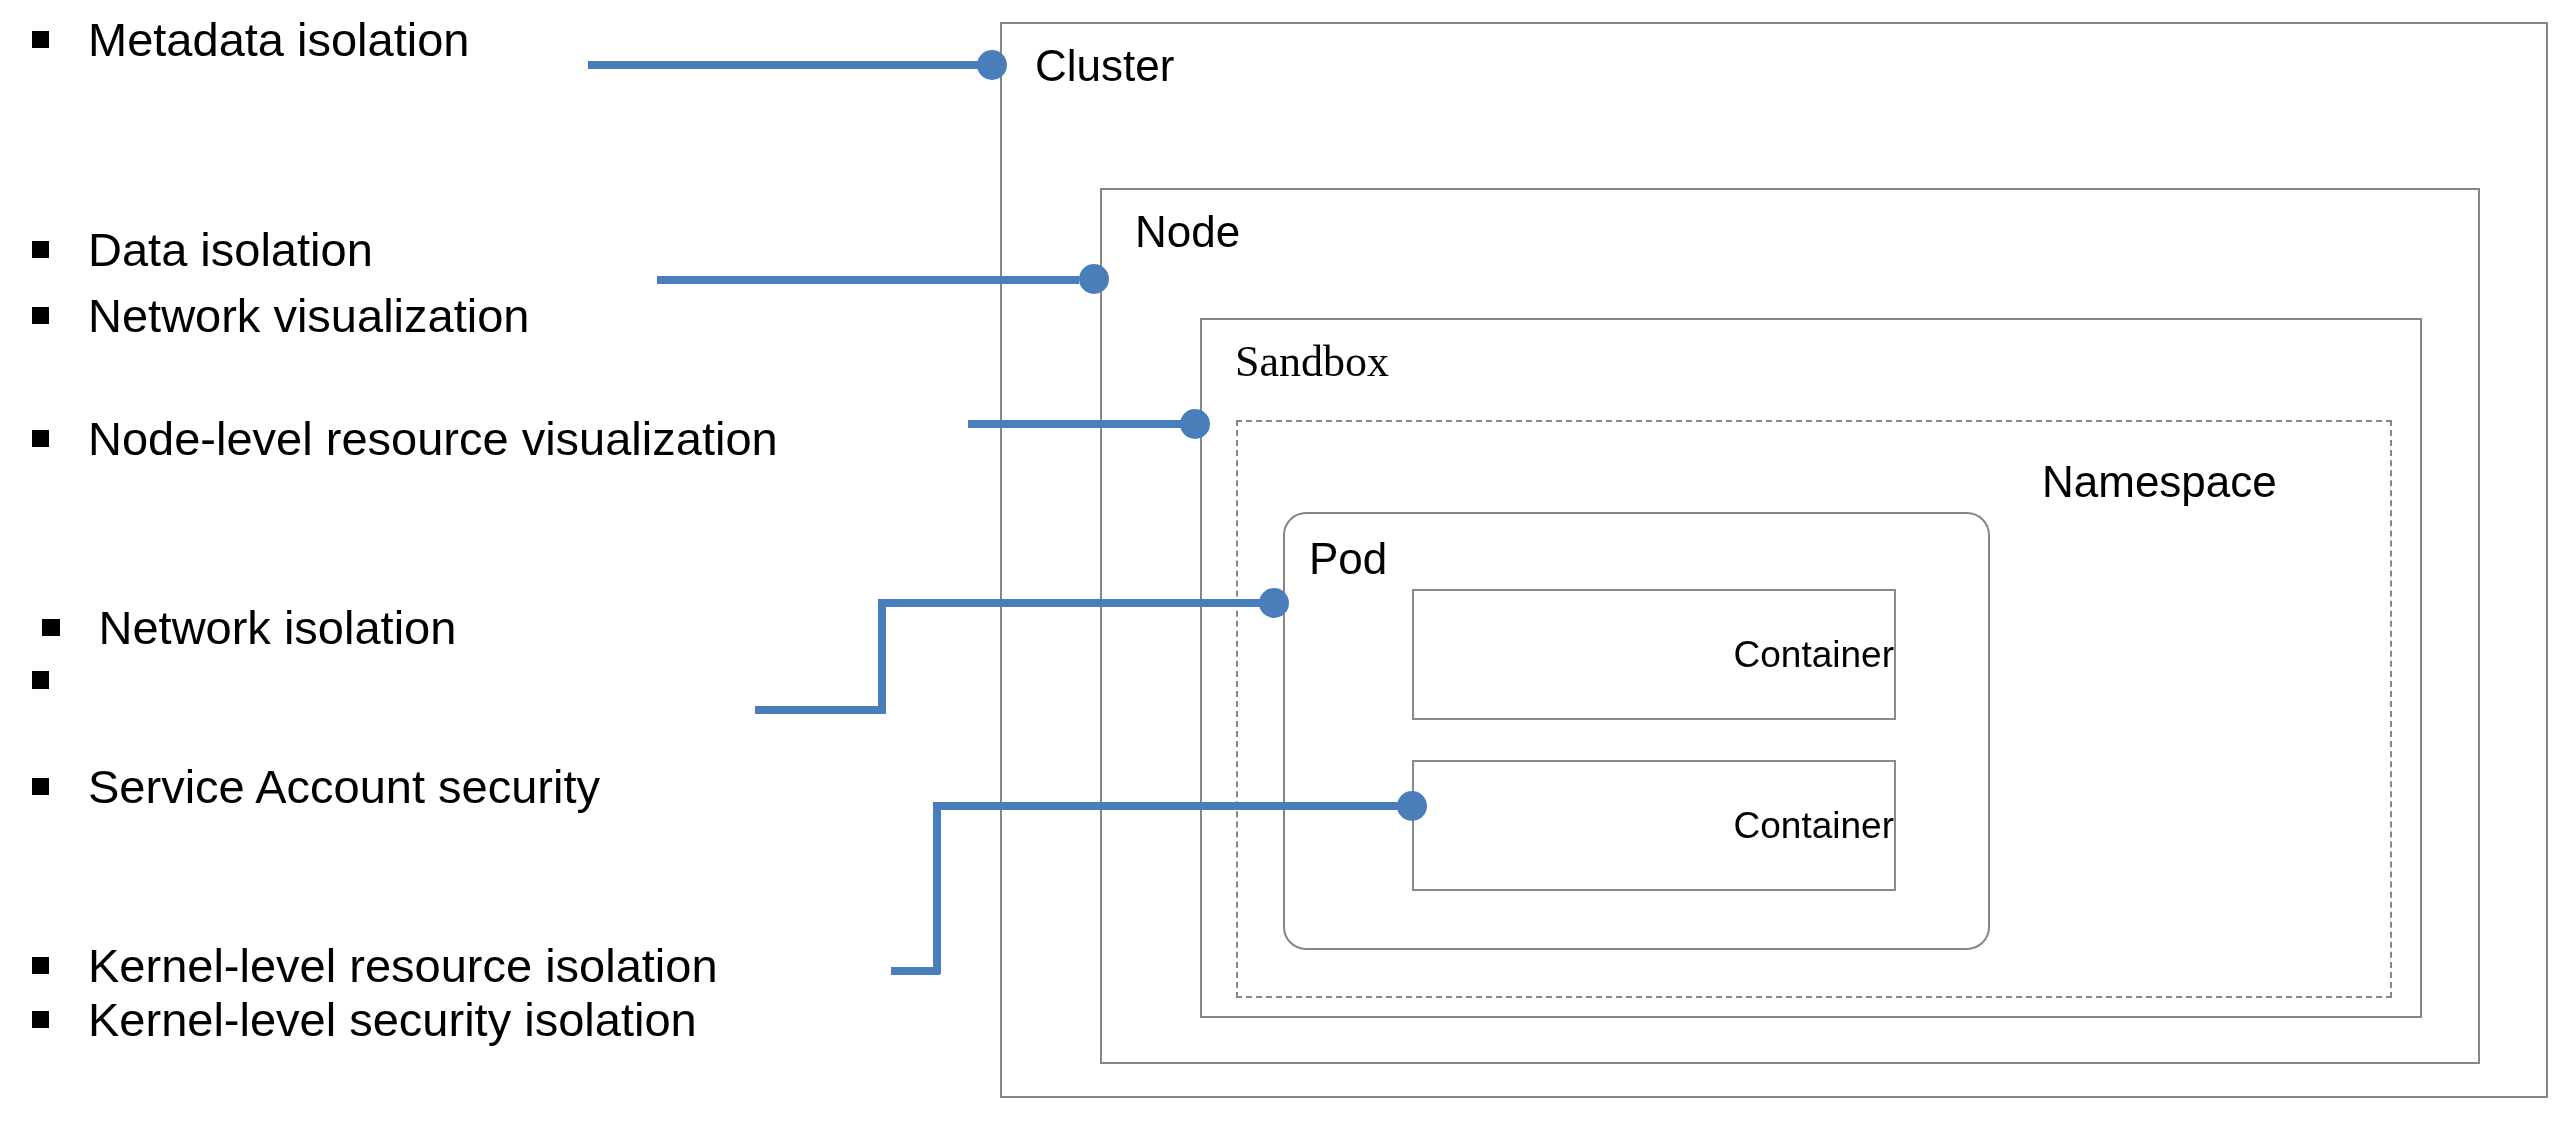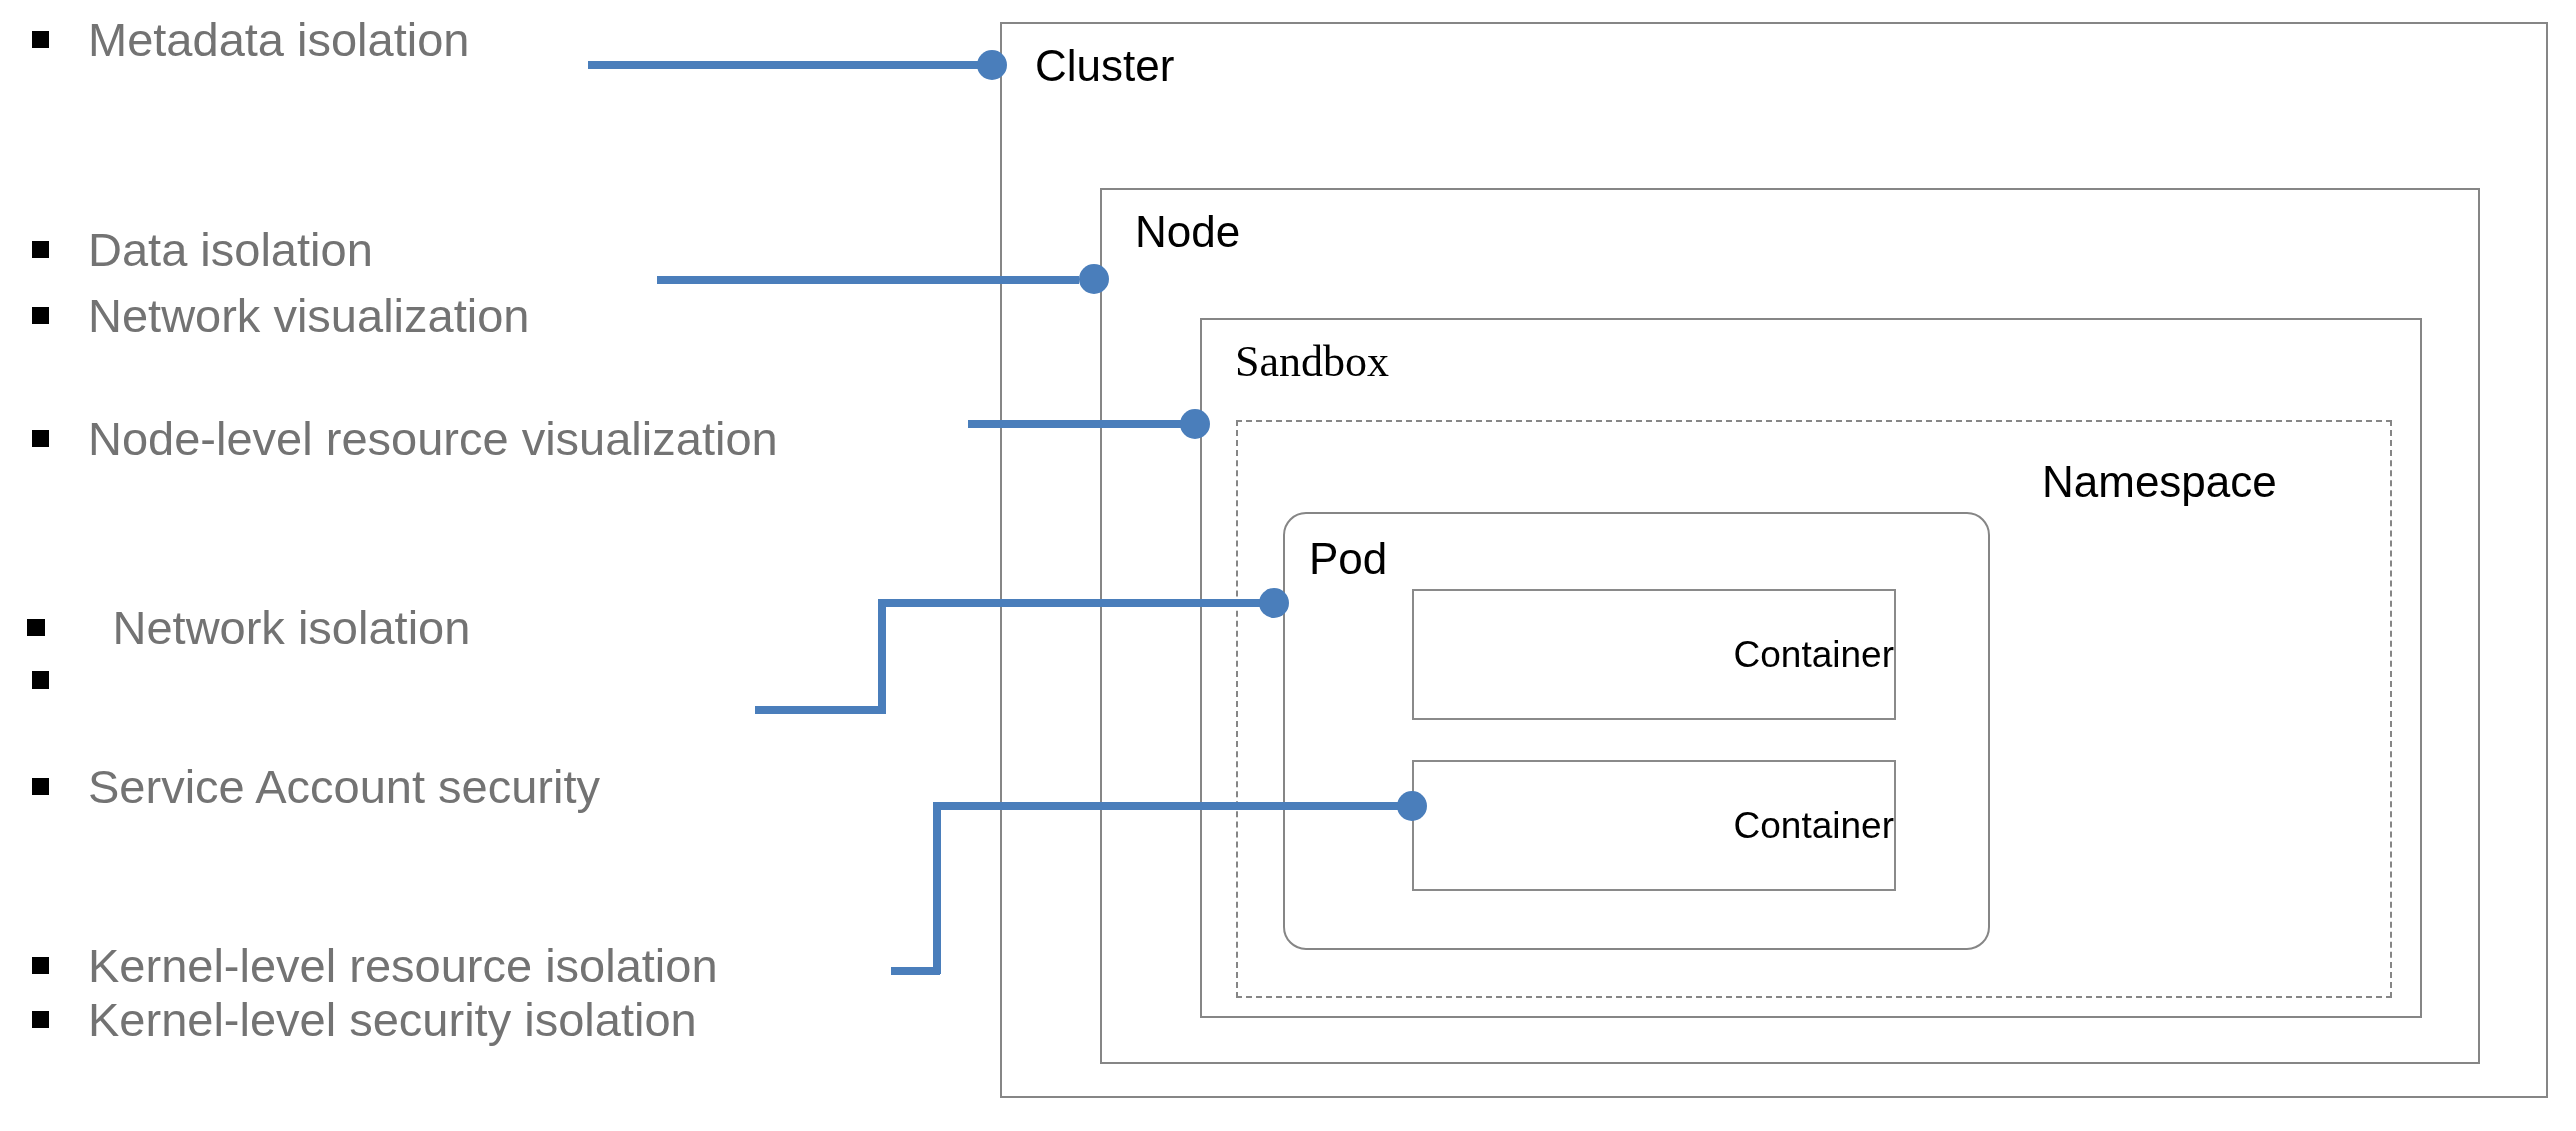--- a/index.html
+++ b/index.html
@@ -22,21 +22,21 @@
   .bullet-mark{
     width:17.5px;
     height:17.5px;
     background:#000000;
     margin-right:39px;
     flex:0 0 auto;
   }
   .bullet-text{
     font-size:47px;
     line-height:1;
-    color:#737373;
+    color:#000000;
   }
 
   
   .nbox{
     position:absolute;
     box-sizing:border-box;
     background:transparent;
   }
   .nbox.solid{ border:2.6px solid #868686; }
   .nbox.dashed{ border:2.6px dashed #868686; }
@@ -97,21 +97,21 @@
         <span class="bullet-text">Data isolation</span>
       </div>
       <div class="bullet-row" style="left: 31.5px; top: 292px;">
         <span class="bullet-mark"></span>
         <span class="bullet-text">Network visualization</span>
       </div>
       <div class="bullet-row" style="left: 31.5px; top: 415px;">
         <span class="bullet-mark"></span>
         <span class="bullet-text">Node-level resource visualization</span>
       </div>
-      <div class="bullet-row" style="left: 27px; top: 604px; gap: 29px;">
+      <div class="bullet-row" style="left: 42px; top: 604px;">
         <span class="bullet-mark"></span>
         <span class="bullet-text">Network isolation</span>
       </div>
       <div class="bullet-row" style="left: 31.5px; top: 671px;">
         <span class="bullet-mark"></span>
       </div>
       <div class="bullet-row" style="left: 31.5px; top: 739px; margin-top: 24px;">
         <span class="bullet-mark"></span>
         <span class="bullet-text">Service Account security</span>
       </div>

